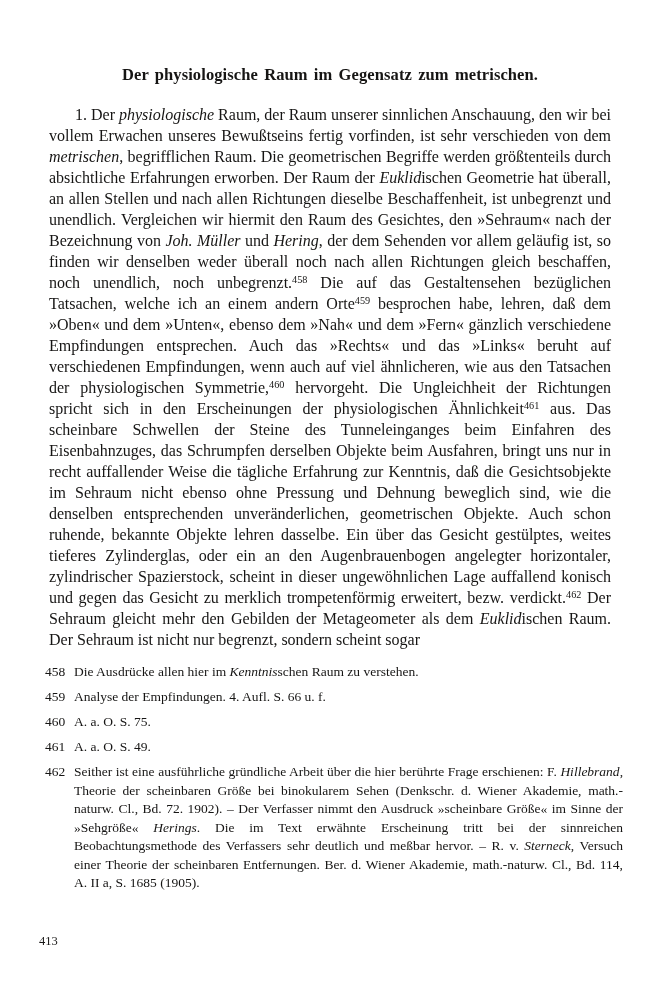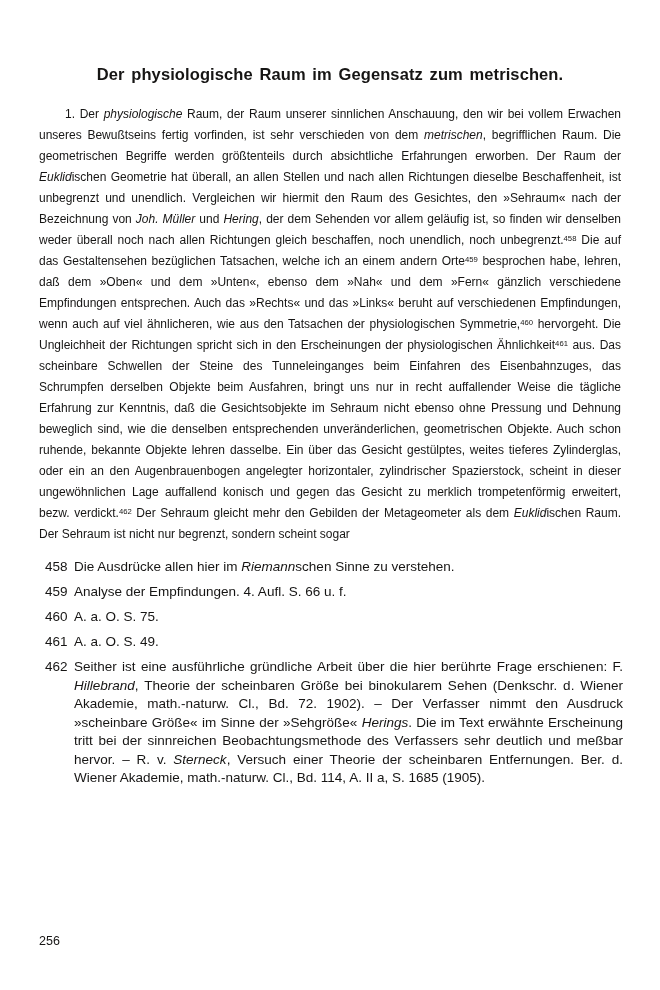--- a/index.html
+++ b/index.html
@@ -8,35 +8,35 @@
     background: #ffffff;
   }
   .page {
     position: relative;
     width: 660px;
     height: 990px;
     box-sizing: border-box;
     background: #ffffff;
     color: #161514;
     padding: 64px 37px 8px 37px;
-    font-family: Liberation Sans, sans-serif;
+    font-family: Liberation Serif, serif;
     overflow: hidden;
   }
   .heading {
     margin: 0 0 19px 0;
     font-size: 16.5px;
     line-height: 21px;
     font-weight: bold;
     text-align: center;
     word-spacing: 2px;
     letter-spacing: 0.1px;
   }
   .body-text {
-    margin: 2px;
-    font-size: 12px;
+    margin: 12px;
+    font-size: 16px;
     line-height: 21px;
     text-align: justify;
     text-indent: 26px;
     hyphens: auto;
     -webkit-hyphens: auto;
   }
   .body-text i, .footnote i {
     font-style: italic;
   }
   sup {
@@ -79,21 +79,21 @@
 <div class="page">
 
   <h1 class="heading">Der physiologische Raum im Gegensatz zum metrischen.</h1>
 
   <p class="body-text"><span>1. Der </span><i>physiologische</i><span> Raum, der Raum unserer sinnlichen Anschauung, den wir bei vollem Erwachen unseres Bewußtseins fertig vorfinden, ist sehr verschieden von dem </span><i>metrischen</i><span>, begrifflichen Raum. Die geometrischen Begriffe werden größtenteils durch absichtliche Erfahrungen erworben. Der Raum der </span><i>Euklid</i><span>ischen Geometrie hat überall, an allen Stellen und nach allen Richtungen dieselbe Beschaffenheit, ist unbegrenzt und unendlich. Vergleichen wir hiermit den Raum des Gesichtes, den »Sehraum« nach der Bezeichnung von </span><i>Joh. Müller</i><span> und </span><i>Hering</i><span>, der dem Sehenden vor allem geläufig ist, so finden wir denselben weder überall noch nach allen Richtungen gleich beschaffen, noch unendlich, noch unbegrenzt.</span><sup>458</sup><span> Die auf das Gestaltensehen bezüglichen Tatsachen, welche ich an einem andern Orte</span><sup>459</sup><span> besprochen habe, lehren, daß dem »Oben« und dem »Unten«, ebenso dem »Nah« und dem »Fern« gänzlich verschiedene Empfindungen entsprechen. Auch das »Rechts« und das »Links« beruht auf verschiedenen Empfindungen, wenn auch auf viel ähnlicheren, wie aus den Tatsachen der physiologischen Symmetrie,</span><sup>460</sup><span> hervorgeht. Die Ungleichheit der Richtungen spricht sich in den Erscheinungen der physiologischen Ähnlichkeit</span><sup>461</sup><span> aus. Das scheinbare Schwellen der Steine des Tunneleinganges beim Einfahren des Eisenbahnzuges, das Schrumpfen derselben Objekte beim Ausfahren, bringt uns nur in recht auffallender Weise die tägliche Erfahrung zur Kenntnis, daß die Gesichtsobjekte im Sehraum nicht ebenso ohne Pressung und Dehnung beweglich sind, wie die denselben entsprechenden unveränderlichen, geometrischen Objekte. Auch schon ruhende, bekannte Objekte lehren dasselbe. Ein über das Gesicht gestülptes, weites tieferes Zylinderglas, oder ein an den Augenbrauenbogen angelegter horizontaler, zylindrischer Spazierstock, scheint in dieser ungewöhnlichen Lage auffallend konisch und gegen das Gesicht zu merklich trompetenförmig erweitert, bezw. verdickt.</span><sup>462</sup><span> Der Sehraum gleicht mehr den Gebilden der Metageometer als dem </span><i>Euklid</i><span>ischen Raum. Der Sehraum ist nicht nur begrenzt, sondern scheint sogar</span></p>
 
   <div class="footnotes">
 
     <div class="footnote">
       <span class="fn-num">458</span>
-      <span class="fn-text"><span>Die Ausdrücke allen hier im </span><i>Riemann</i><span>schen Sinne zu verstehen.</span></span>
+      <span class="fn-text"><span>Die Ausdrücke allen hier im </span><i>Kenntnis</i><span>schen Raum zu verstehen.</span></span>
     </div>
 
     <div class="footnote">
       <span class="fn-num">459</span>
       <span class="fn-text"><span>Analyse der Empfindungen. 4. Aufl. S. 66 u. f.</span></span>
     </div>
 
     <div class="footnote">
       <span class="fn-num">460</span>
       <span class="fn-text"><span>A. a. O. S. 75.</span></span>
@@ -104,15 +104,15 @@
       <span class="fn-text"><span>A. a. O. S. 49.</span></span>
     </div>
 
     <div class="footnote">
       <span class="fn-num">462</span>
       <span class="fn-text"><span>Seither ist eine ausführliche gründliche Arbeit über die hier berührte Frage erschienen: F. </span><i>Hillebrand</i><span>, Theorie der scheinbaren Größe bei binokularem Sehen (Denkschr. d. Wiener Akademie, math.-naturw. Cl., Bd. 72. 1902). – Der Verfasser nimmt den Ausdruck »scheinbare Größe« im Sinne der »Sehgröße« </span><i>Herings</i><span>. Die im Text erwähnte Erscheinung tritt bei der sinnreichen Beobachtungsmethode des Verfassers sehr deutlich und meßbar hervor. – R. v. </span><i>Sterneck</i><span>, Versuch einer Theorie der scheinbaren Entfernungen. Ber. d. Wiener Akademie, math.-naturw. Cl., Bd. 114, A. II a, S. 1685 (1905).</span></span>
     </div>
 
   </div>
 
-  <div class="page-number">256</div>
+  <div class="page-number">413</div>
 
 </div>
 
 </body></html>

